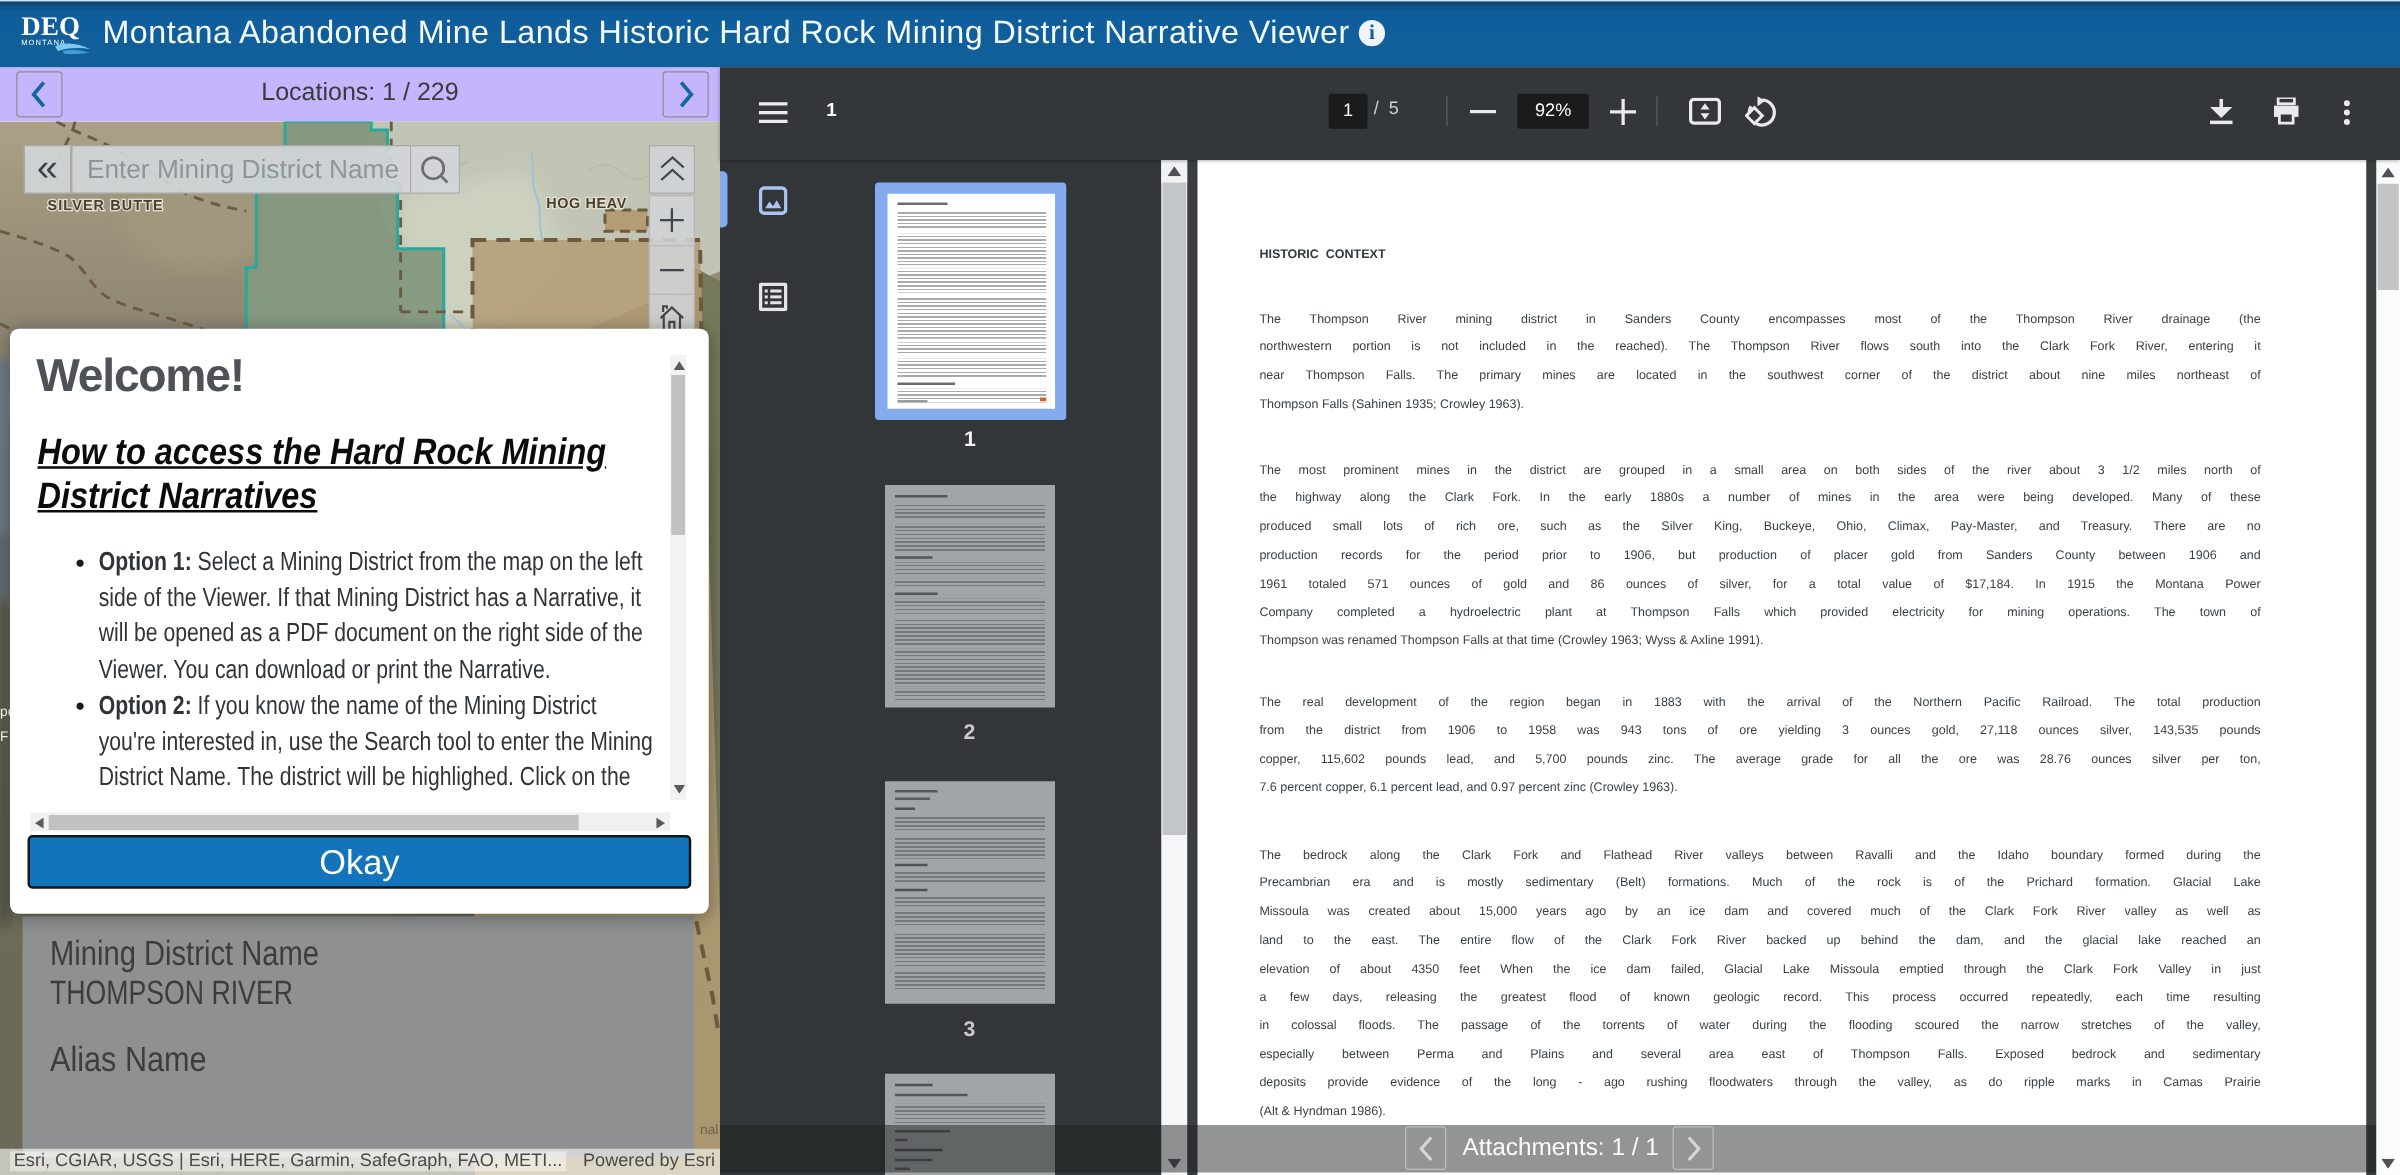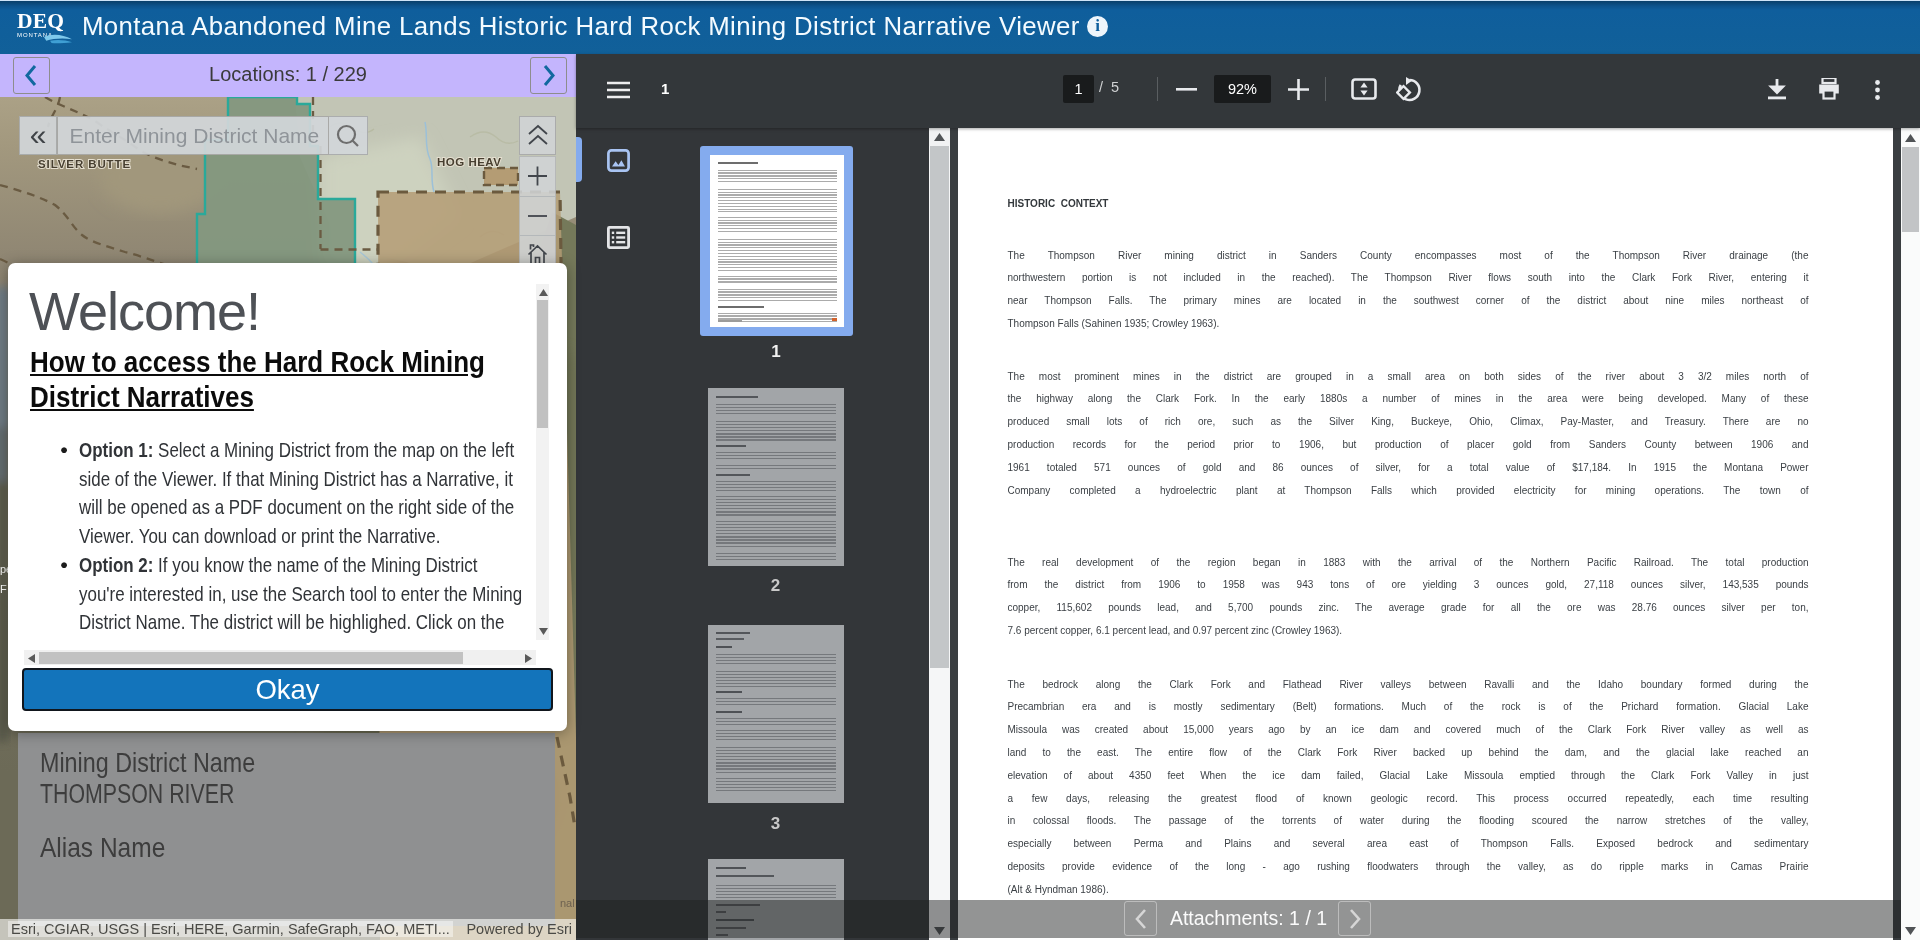--- a/index.html
+++ b/index.html
@@ -43,22 +43,22 @@
   #docarea { position:absolute; left:374px; top:73.5px; width:951px; height:812.5px; background:#3a3e41; }
   #page { position:absolute; left:7.5px; top:0; width:935.5px; height:812.5px; background:#fff; overflow:hidden; }
   #page .par { position:absolute; left:50px; width:801px; font-size:10px; line-height:22.8px; color:#3a3f44; }
   #page .jl { text-align:justify; text-align-last:justify; }
   #rscroll { position:absolute; left:1325px; top:73.5px; width:19px; height:812.5px; background:#fafbfb; }
   #attach { position:absolute; left:0; top:845.5px; width:1325px; height:38px; background:rgba(30,31,32,.48); }
   #attach .ab { position:absolute; top:1px; width:33px; height:35px; border:1px solid rgba(255,255,255,.38); border-radius:3px; color:#d9d9d9; font-size:22px; text-align:center; line-height:33px; }
   #attach .at { position:absolute; left:20px; right:0; top:7px; text-align:center; color:#fbfbfb; font-size:19.5px; }
   
   #modal { position:absolute; left:8px; top:263px; width:559px; height:468px; background:#fff; border-radius:7px; box-shadow:0 2px 14px rgba(0,0,0,.35); }
-  #modal h1 { position:absolute; left:21px; top:17px; font-size:54px; font-weight:normal; letter-spacing:-1px; color:#4e5156;text-align:center; }
-  #modal h2 { position:absolute; left:22px; top:81px; font-size:29.5px; font-weight:bold; color:#0b0b0b; line-height:35px; }
+  #modal h1 { position:absolute; left:21px; top:17px; font-size:37px; font-weight:bold; letter-spacing:-1px; color:#4e5156;text-align:center; }
+  #modal h2 { position:absolute; left:22px; top:81px; font-size:29.5px; font-style:italic; font-weight:bold; color:#0b0b0b; line-height:35px; }
   #modal h2 .sc { transform:scaleX(.881); transform-origin:0 0; white-space:nowrap; display:block; text-decoration:underline; }
   #modal ul { position:absolute; left:45px; top:173px; list-style:none; }
   #modal li { font-size:21px; line-height:28.7px; color:#303337; padding-left:26px; position:relative; }
   #modal li .sc { transform:scaleX(.807); transform-origin:0 0; white-space:nowrap; display:block; }
   #modal li::before { content:"\25CF"; position:absolute; left:7px; top:0px; font-size:13.5px; color:#1c1c1c; }
   #vsb { position:absolute; left:528px; top:21px; width:13px; height:356px; background:#f2f2f2; }
   #hsb { position:absolute; left:16px; top:387px; width:512px; height:15px; background:#f0f0f0; }
   #okay { position:absolute; left:14px; top:405px; width:531px; height:43px; background:#1374bb; border:2px solid #11161d; border-radius:4px; color:#fff; font-size:27.5px; text-align:center; line-height:39px; }
   .t1l { left:8px; right:7px; background:repeating-linear-gradient(#fff 0px, #fff 1.65px, #ababab 1.65px, #ababab 2.85px); }
   .gthumb { width:136px; height:177.5px; background:#a2a5a8; }
@@ -280,26 +280,27 @@
   <div id="docarea">
       <div id="page">
     <div class="par" style="top:65px;font-weight:bold;color:#33383c;">HISTORIC&nbsp; CONTEXT</div>
     <div class="par" style="top:117.1px;">
       <div class="jl">The Thompson River mining district in Sanders County encompasses most of the Thompson River drainage (the</div>
       <div class="jl">northwestern portion is not included in the reached). The Thompson River flows south into the Clark Fork River, entering it</div>
       <div class="jl">near Thompson Falls. The primary mines are located in the southwest corner of the district about nine miles northeast of</div>
       <div>Thompson Falls (Sahinen 1935; Crowley 1963).</div>
     </div>
     <div class="par" style="top:238.1px;">
-      <div class="jl">The most prominent mines in the district are grouped in a small area on both sides of the river about 3 3/2 miles north of</div>
+      <div class="jl">The most prominent mines in the district are grouped in a small area on both sides of the river about 3 1/2 miles north of</div>
       <div class="jl">the highway along the Clark Fork. In the early 1880s a number of mines in the area were being developed. Many of these</div>
       <div class="jl">produced small lots of rich ore, such as the Silver King, Buckeye, Ohio, Climax, Pay-Master, and Treasury. There are no</div>
       <div class="jl">production records for the period prior to 1906, but production of placer gold from Sanders County between 1906 and</div>
       <div class="jl">1961 totaled 571 ounces of gold and 86 ounces of silver, for a total value of $17,184. In 1915 the Montana Power</div>
       <div class="jl">Company completed a hydroelectric plant at Thompson Falls which provided electricity for mining operations. The town of</div>
+      <div>Thompson was renamed Thompson Falls at that time (Crowley 1963; Wyss &amp; Axline 1991).</div>
     </div>
     <div class="par" style="top:424.1px;">
       <div class="jl">The real development of the region began in 1883 with the arrival of the Northern Pacific Railroad. The total production</div>
       <div class="jl">from the district from 1906 to 1958 was 943 tons of ore yielding 3 ounces gold, 27,118 ounces silver, 143,535 pounds</div>
       <div class="jl">copper, 115,602 pounds lead, and 5,700 pounds zinc. The average grade for all the ore was 28.76 ounces silver per ton,</div>
       <div>7.6 percent copper, 6.1 percent lead, and 0.97 percent zinc (Crowley 1963).</div>
     </div>
     <div class="par" style="top:546.1px;">
       <div class="jl">The bedrock along the Clark Fork and Flathead River valleys between Ravalli and the Idaho boundary formed during the</div>
       <div class="jl">Precambrian era and is mostly sedimentary (Belt) formations. Much of the rock is of the Prichard formation. Glacial Lake</div>

